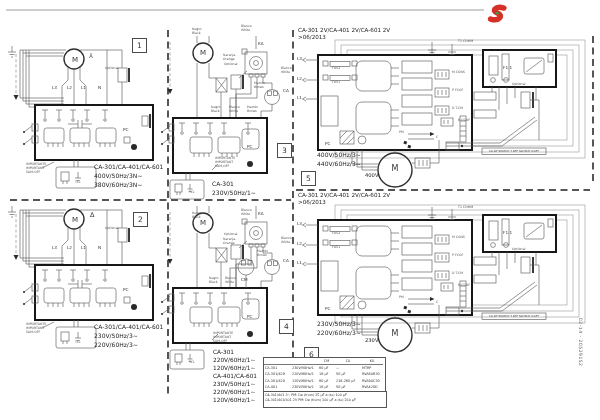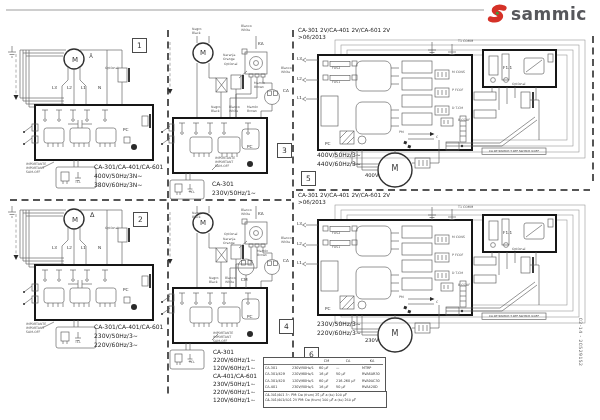--- a/index.html
+++ b/index.html
@@ -228,21 +228,20 @@
         <rect x="248" y="260.5" width="4" height="4.5"></rect>
       <path d="M246 275 V288"></path>
     </g>
   </svg>
 
   <div class="logo">
     <svg width="22" height="22" viewBox="0 0 24 24">
       <path d="M19.5 5.5 C10 2.5, 6 9, 12.5 11 C19 13, 15 20.5, 5 17.5" fill="none" stroke="#d53127" stroke-width="6" stroke-linecap="round"></path>
       <circle cx="12.4" cy="11.2" r="1.6" fill="#3f9b3f"></circle>
     </svg>
-    <span class="word">sammic</span>
   </div>
 
   <div>
     <div class="t num" style="left:132px;top:38px">1</div>
     <div class="t mlabel" style="left:69px;top:56px">M</div>
     <div class="t phase rot180" style="left:89px;top:51px">Y</div>
     <div class="t f4" style="left:52px;top:85px">L3</div>
     <div class="t f4" style="left:67px;top:85px">L2</div>
     <div class="t f4" style="left:81px;top:85px">L1</div>
     <div class="t f4" style="left:98px;top:85px">N</div>

